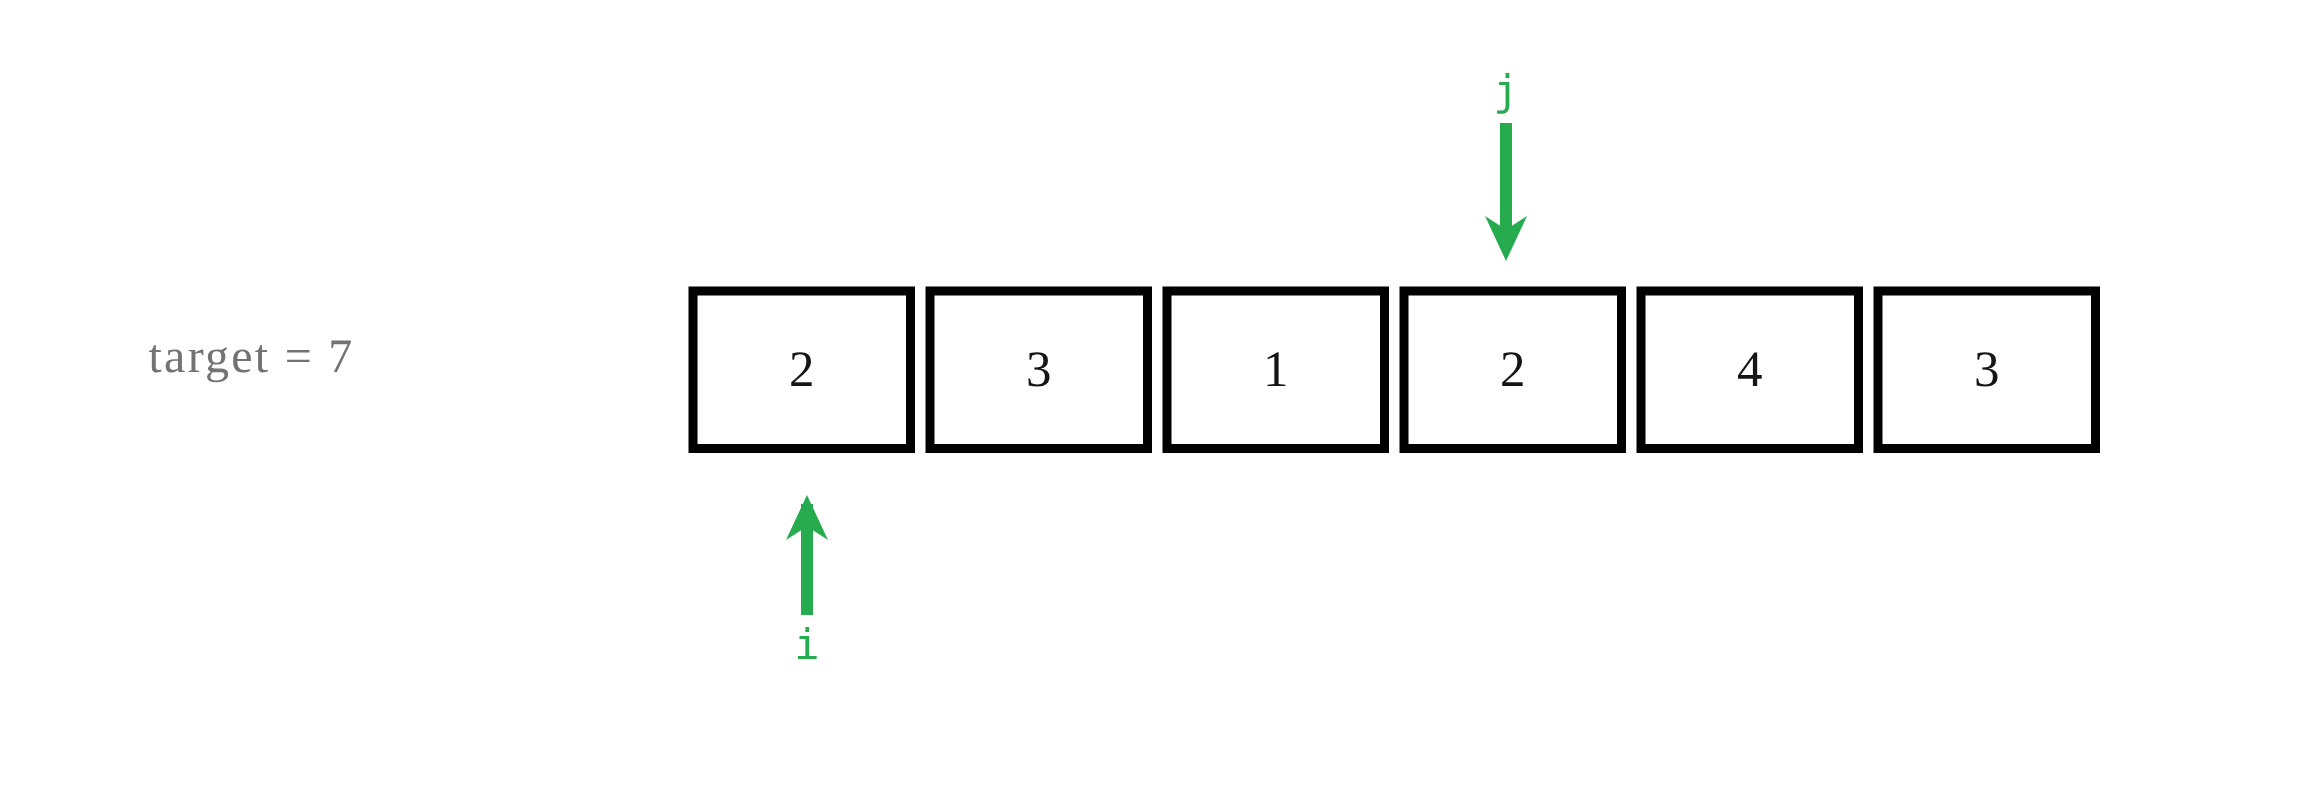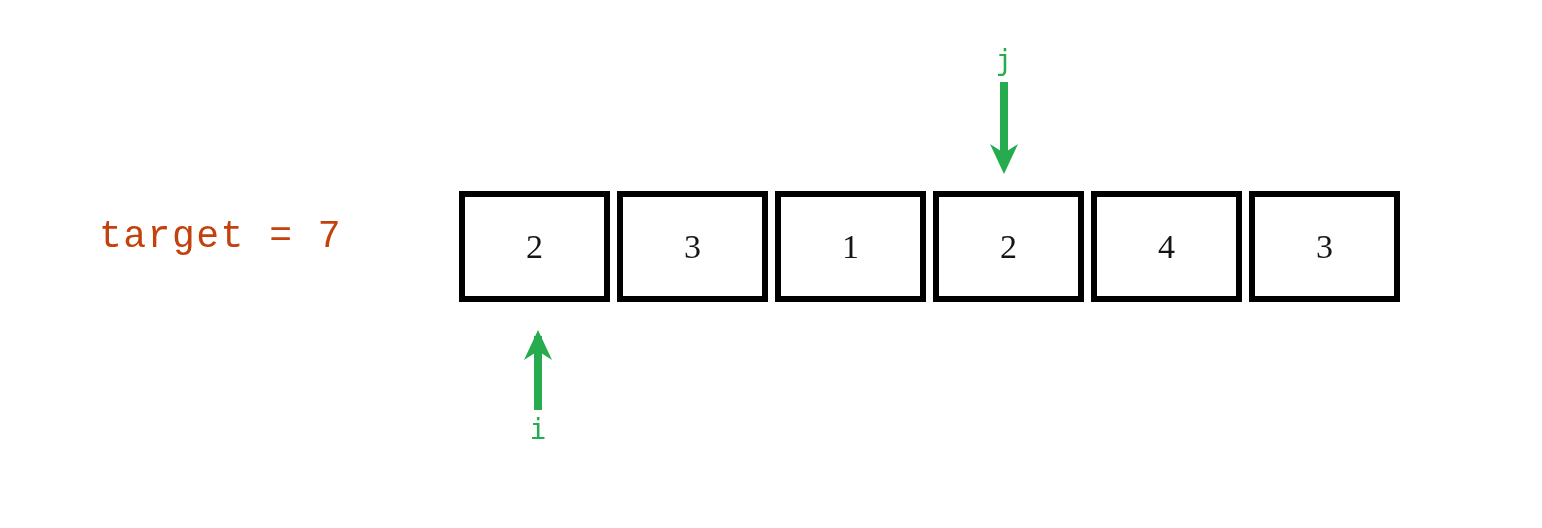--- a/index.html
+++ b/index.html
@@ -21,24 +21,24 @@
     top: 0;
     width: 1542px;
     height: 528px;
   }
 
   
   .target-label {
     position: absolute;
     left: 99px;
     top: 215px;
-    font-family: Liberation Mono, monospace;
-    font-size: 38px;
+    font-family: Liberation Serif, serif;
+    font-size: 32px;
     letter-spacing: 1.5px;
-    color: #c2410c;
+    color: #737373;
     white-space: nowrap;
     line-height: 44px;
   }
 
   
   .array-wrap {
     position: absolute;
     left: 459px;
     top: 191px;
     height: 111px;

